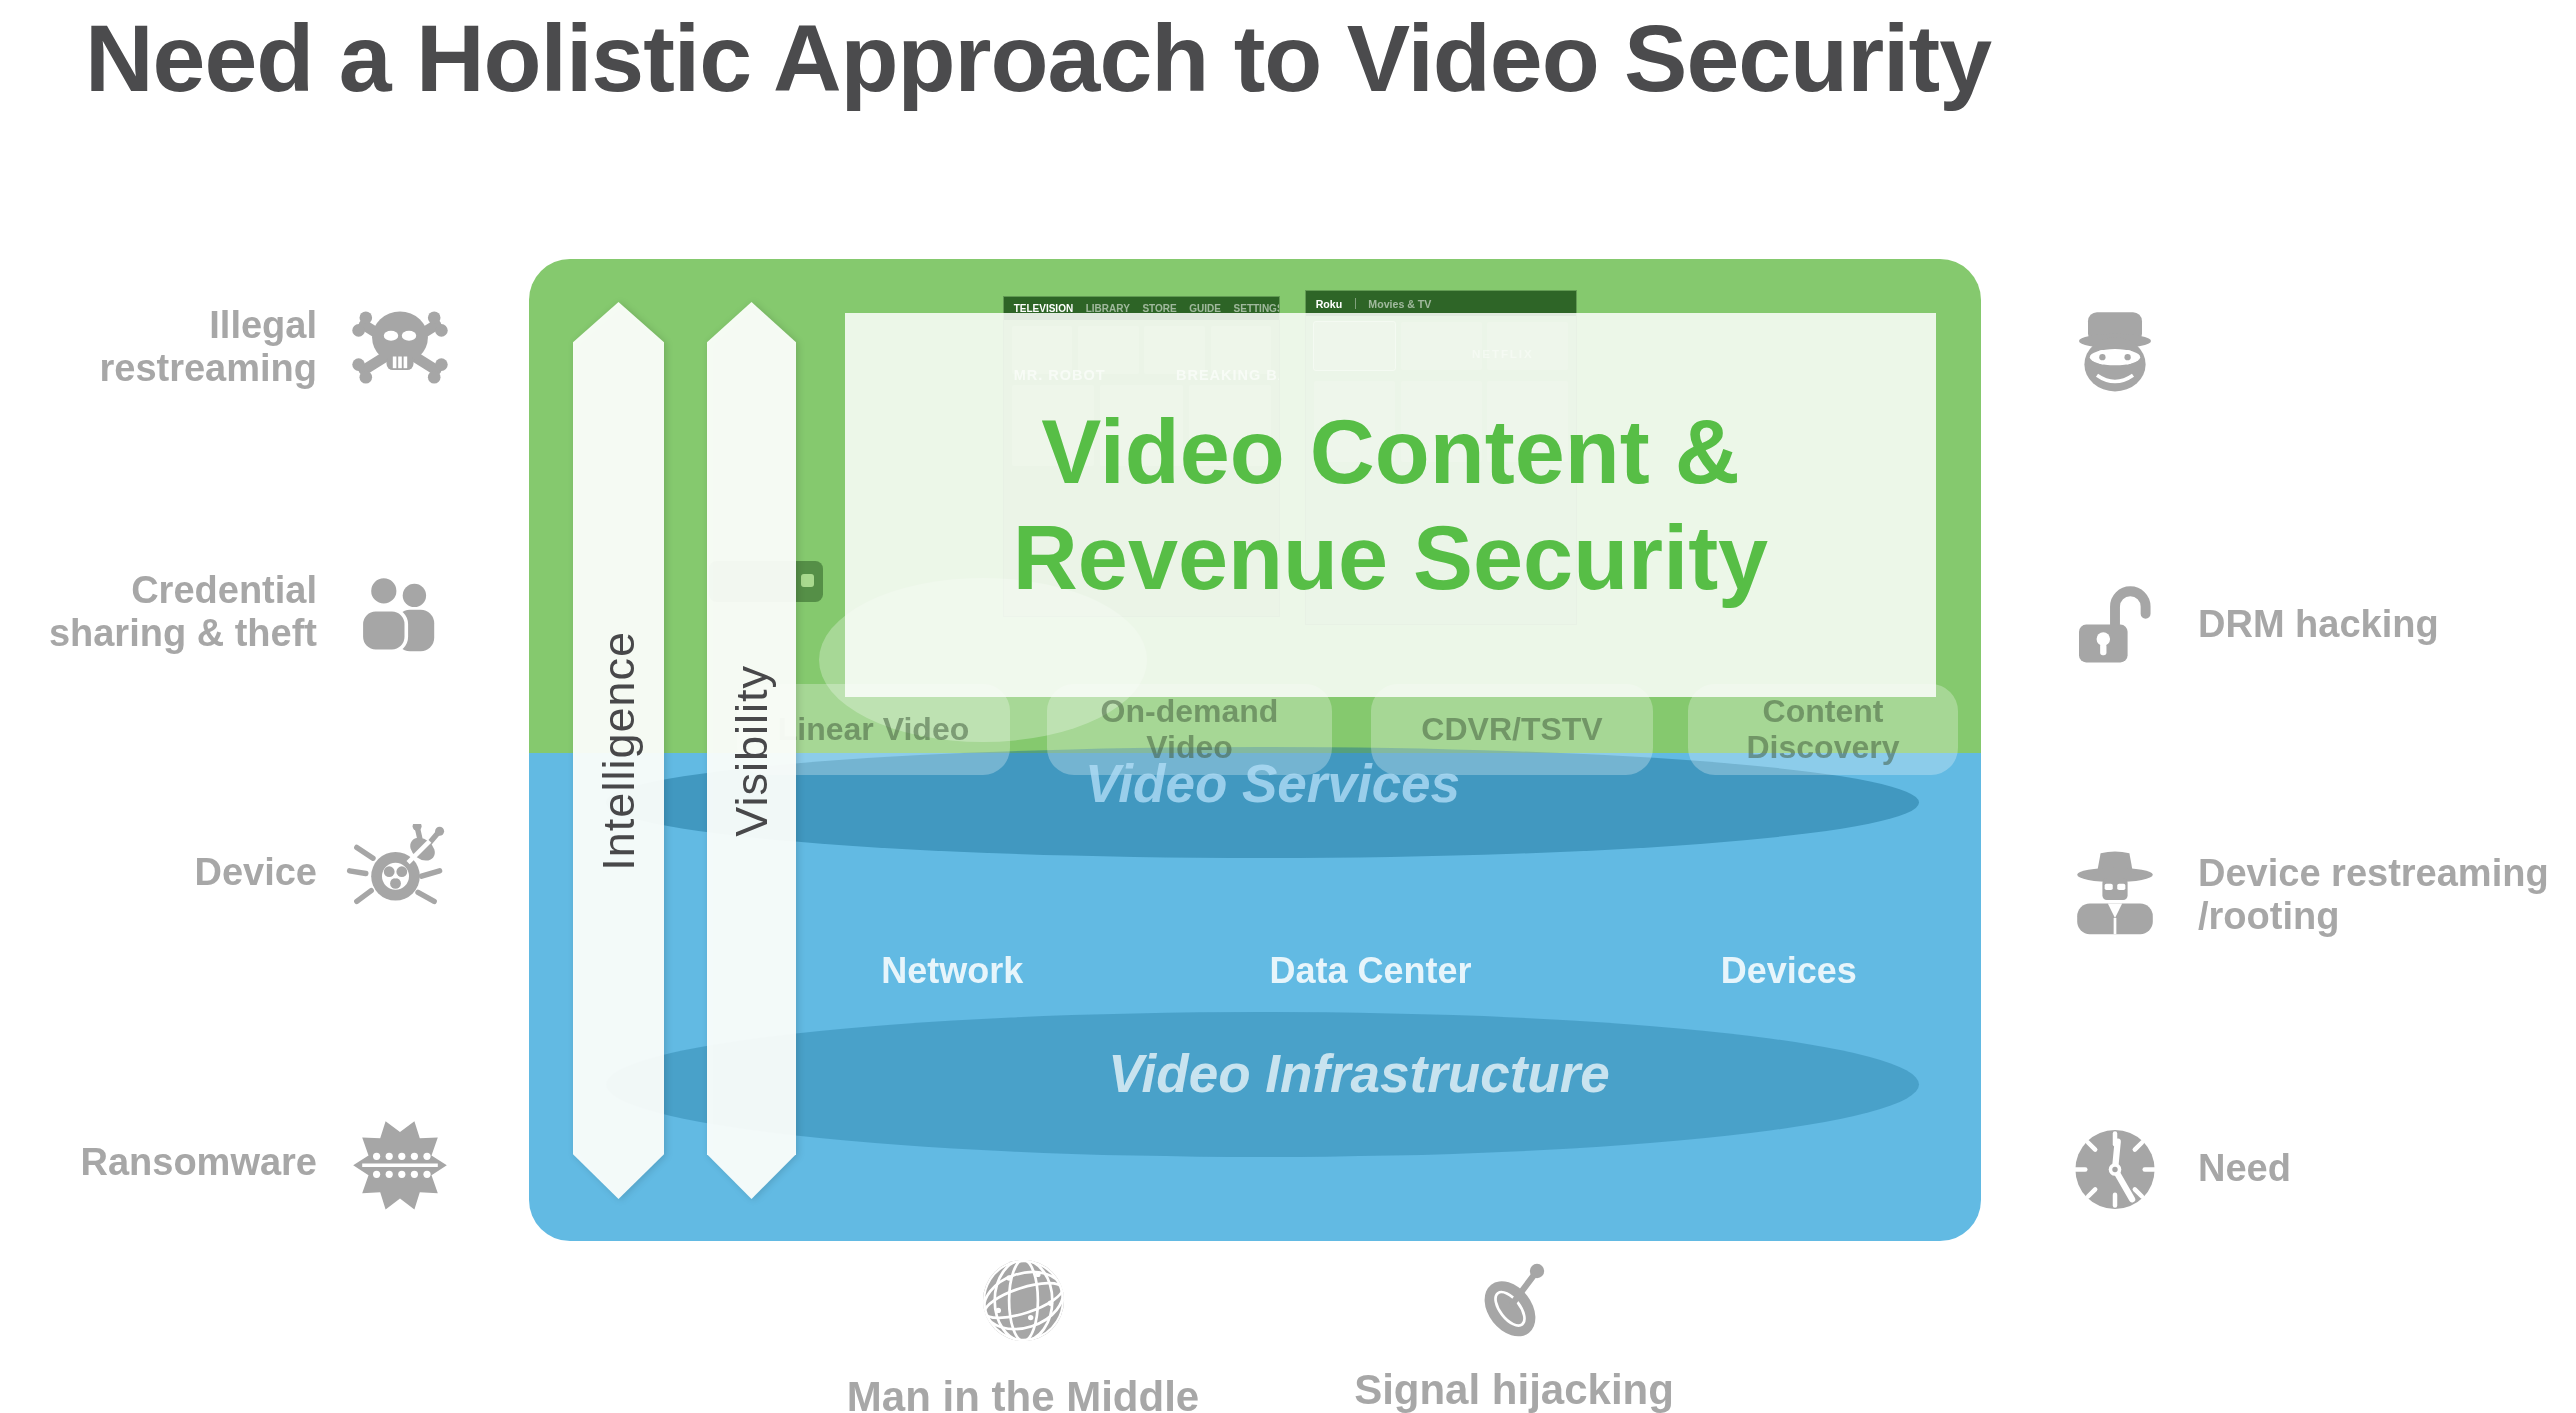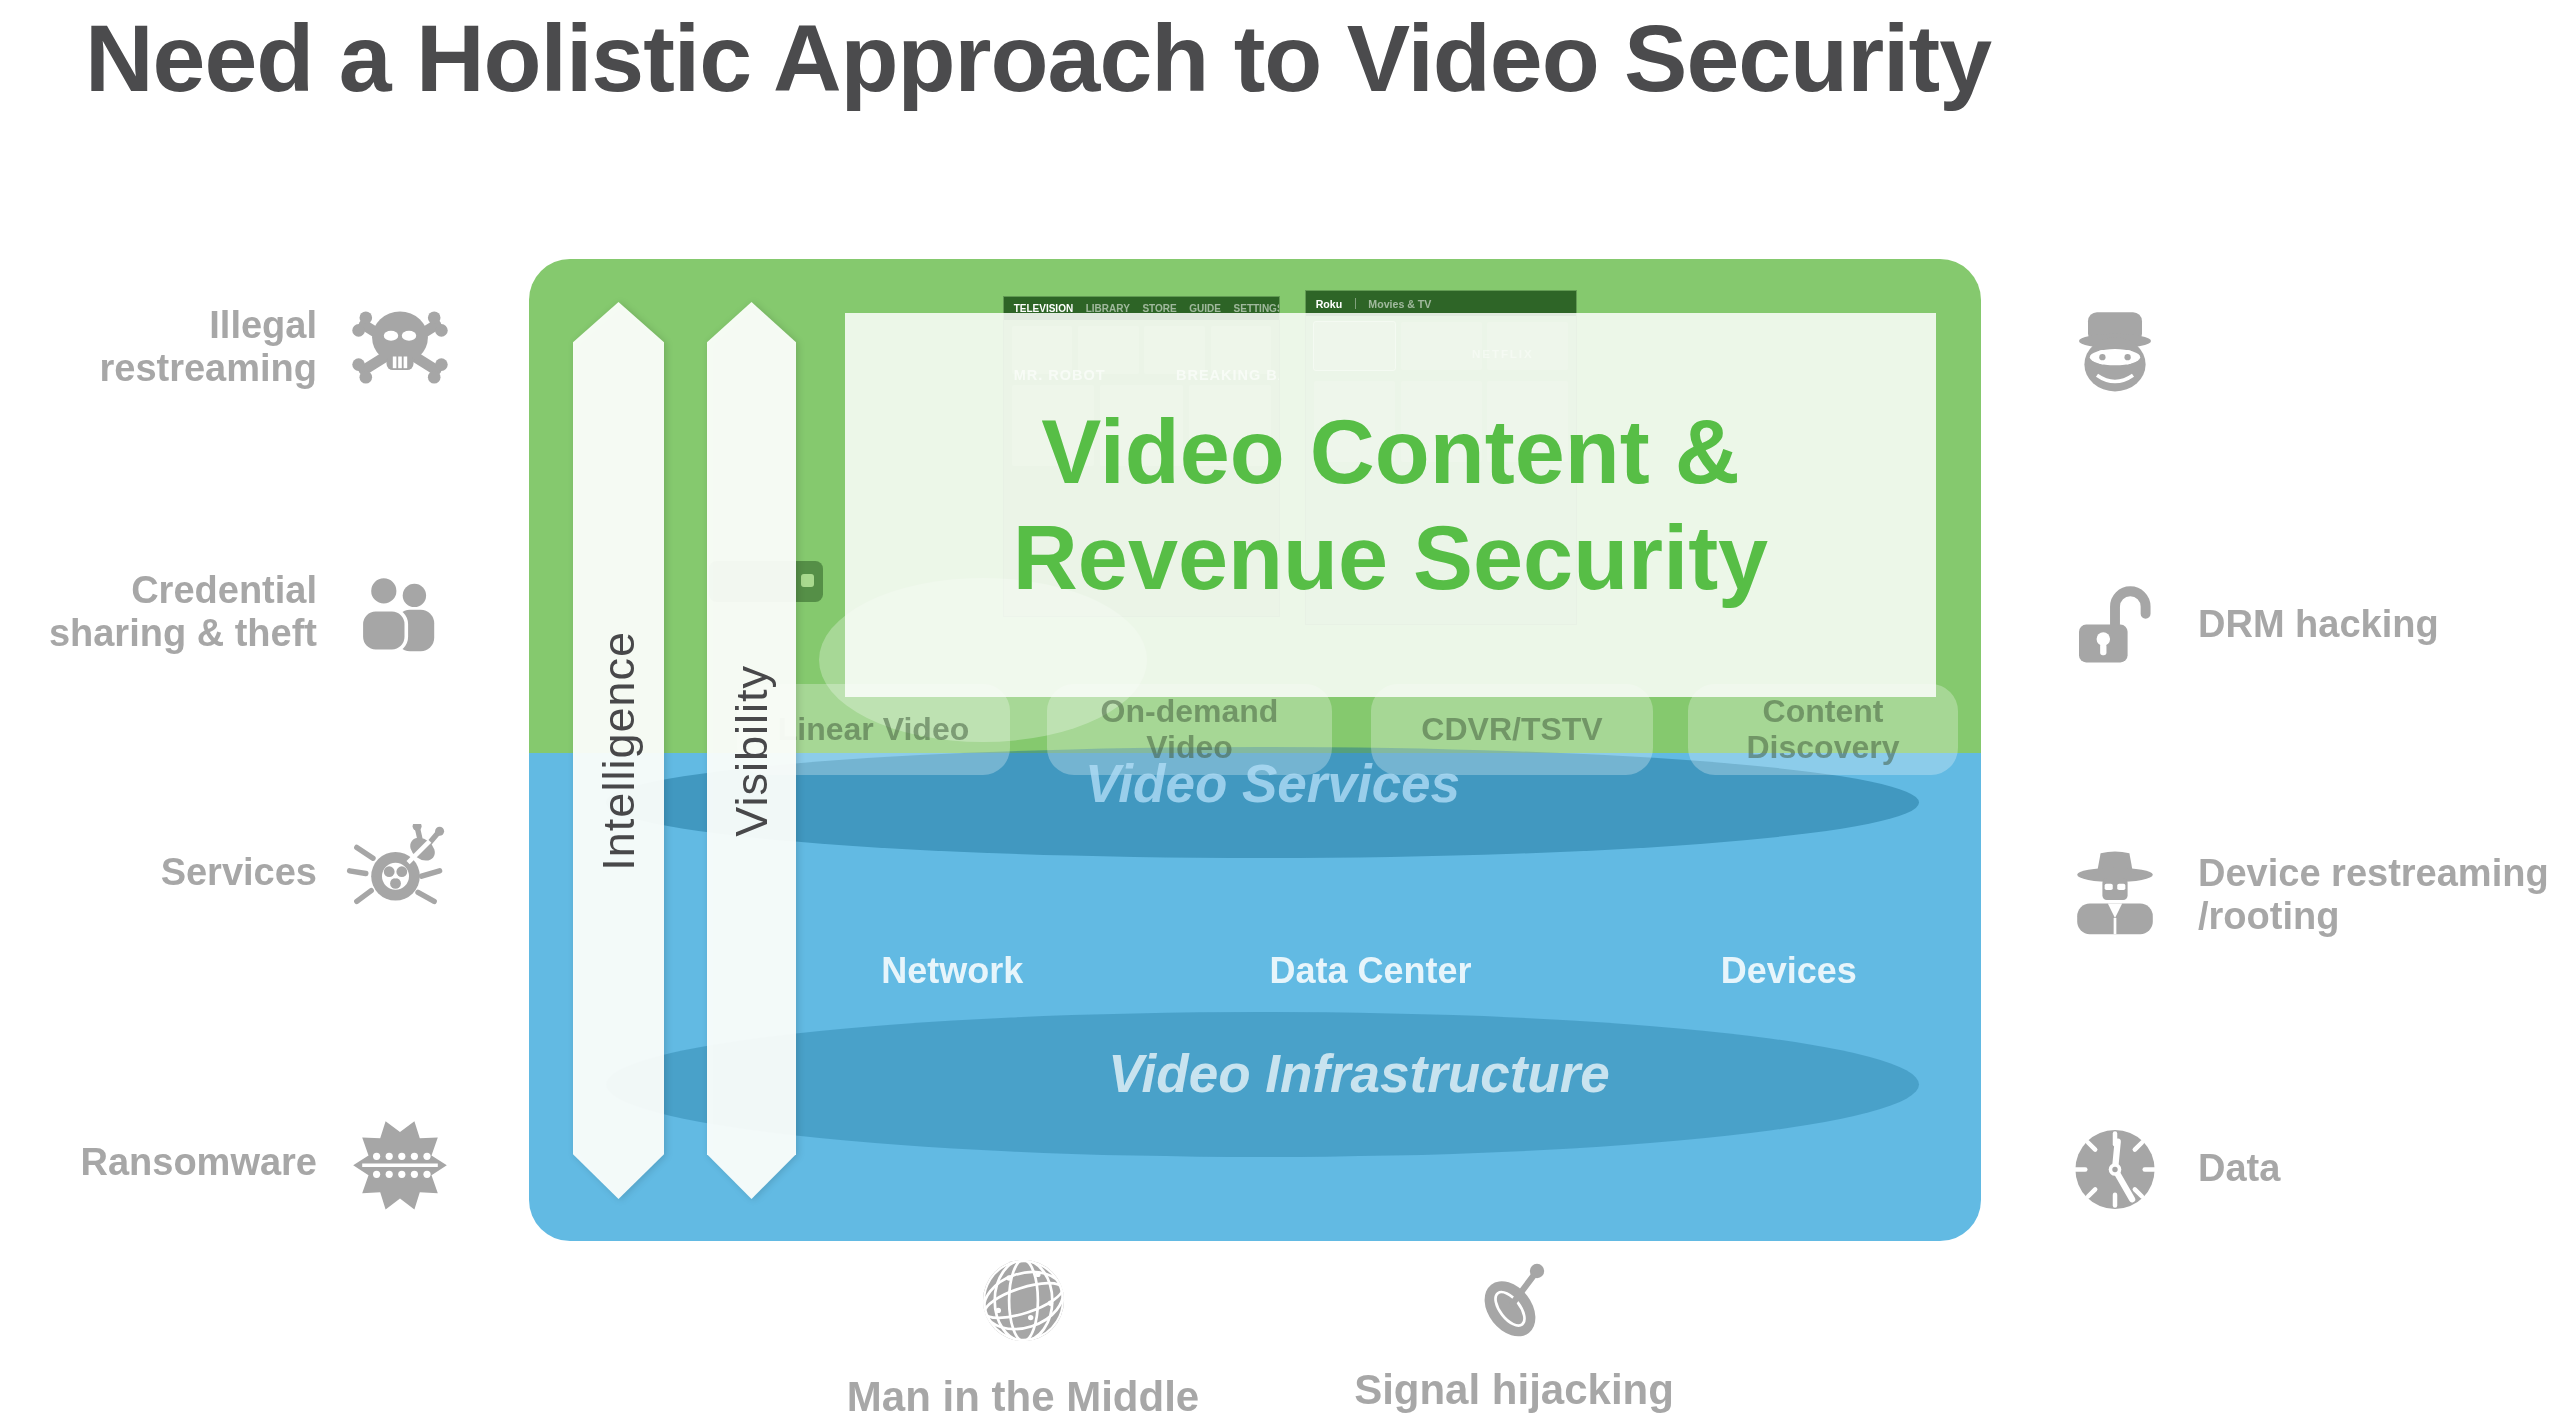--- a/index.html
+++ b/index.html
@@ -133,21 +133,21 @@
       </g>
       <g fill="currentColor" stroke="#fff" stroke-width="4">
         <circle cx="42" cy="31" r="16"></circle>
         <rect x="17" y="52" width="50" height="46" rx="16"></rect>
       </g>
     </svg>
   </div>
 </div>
 
 <div class="threat tl" style="top:816px">
-  <div class="t-label">Services</div>
+  <div class="t-label">Device</div>
   <div class="t-icon">
     <svg viewBox="0 0 120 110">
       <g stroke="currentColor" stroke-width="6" stroke-linecap="round">
         <line x1="30" y1="38" x2="12" y2="26"></line>
           <line x1="22" y1="55" x2="4" y2="52"></line>
           <line x1="28" y1="74" x2="12" y2="86"></line>
         <line x1="84" y1="58" x2="104" y2="52"></line>
           <line x1="80" y1="76" x2="98" y2="86"></line>
         <line x1="92" y1="22" x2="103" y2="9"></line>
           <line x1="82" y1="16" x2="79" y2="3"></line>
@@ -256,21 +256,21 @@
           <line x1="30" y1="85" x2="38" y2="77"></line>
       </g>
       <g stroke="#fff" stroke-width="7" stroke-linecap="round">
         <line x1="60" y1="55" x2="63" y2="24"></line>
           <line x1="60" y1="55" x2="79" y2="88"></line>
       </g>
       <circle cx="60" cy="55" r="7" fill="#fff"></circle>
         <circle cx="60" cy="55" r="3" fill="currentColor"></circle>
     </svg>
   </div>
-  <div class="t-label">Data</div>
+  <div class="t-label">Need</div>
 </div>
 
 <div class="main-box">
   <div class="zone-green"></div>
   <div class="zone-blue"></div>
 
   <div class="shot shot1">
     <div class="shot-nav">
       <span class="nav-hot">TELEVISION</span>
       <span>LIBRARY</span>

